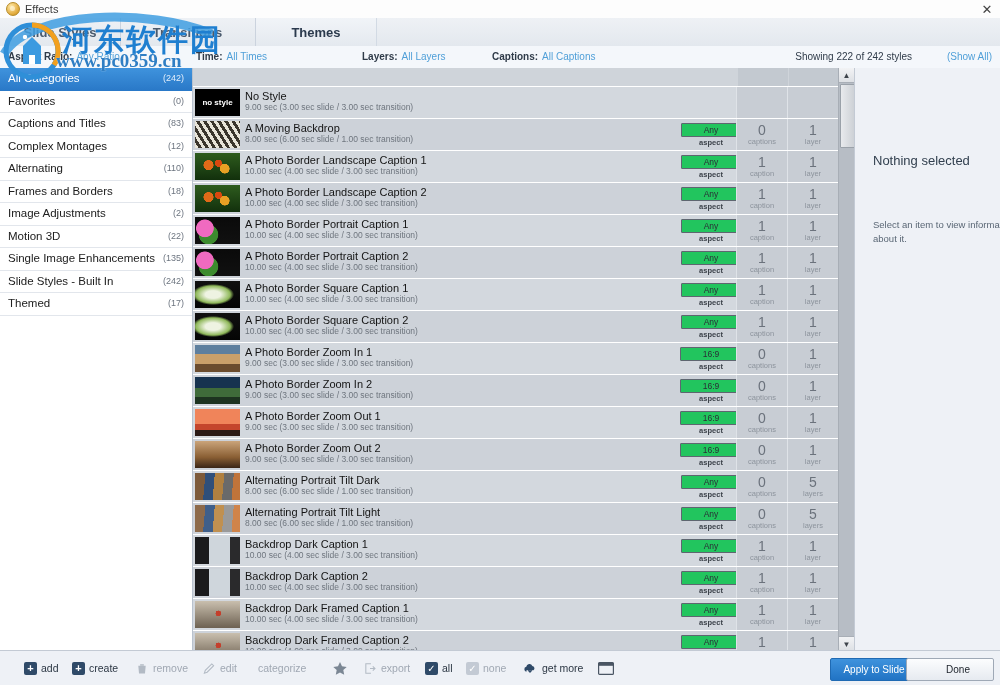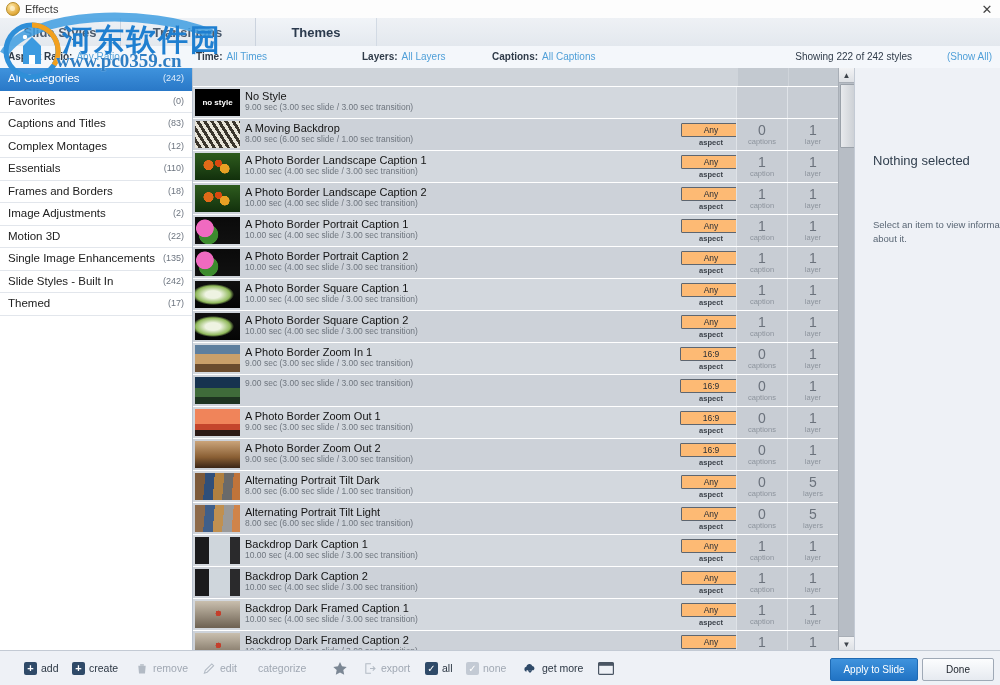--- a/index.html
+++ b/index.html
@@ -131,21 +131,21 @@
   .thumb .img{position:absolute;left:0;top:0;right:0;bottom:0;}
   .rowtext{flex:1 1 auto;padding:3px 0 0 5px;min-width:0;overflow:hidden;}
   .rowname{font-size:11px;color:#141414;line-height:12px;white-space:nowrap;}
   .rowmeta{font-size:8.5px;color:#6e757e;line-height:11px;white-space:nowrap;}
 
   .cell-aspect{
     width:50px;flex:0 0 auto;display:flex;flex-direction:column;
     align-items:center;justify-content:center;
   }
   .aspect-box{
-    border:1px solid #5e6670;background:#fdba74;color:#2a2f36;
+    border:1px solid #5e6670;background:#22c55e;color:#2a2f36;
     font-size:8.5px;padding:1px 22px;line-height:10px;border-radius:1px;
   }
   .aspect-cap{font-size:7.5px;color:#3c424a;font-weight:bold;margin-top:1px;}
 
   .cell-num{
     width:50px;flex:0 0 auto;display:flex;flex-direction:column;
     align-items:center;justify-content:center;background:#c8cdd4;
   }
   .cell-num.b{background:#c8cdd4;border-left:1px solid #dfe3e8;}
   .num{font-size:14px;color:#6b727c;line-height:14px;font-weight:normal;}
@@ -217,21 +217,21 @@
     font-size:10px;border-radius:2px;cursor:pointer;
   }
   #apply-to-slide{
     right:82px;width:86px;
     background:linear-gradient(#3f93dd,#2173c4);
     border:1px solid #1f6ab3;color:#fff;
   }
   #done-button{
     right:6px;width:70px;
     background:linear-gradient(#fcfdfe,#e6eaf0);
-    border:1px solid #9fa9b6;color:#20262e;
+    border:1px solid #9fa9b6;color:#20262e;padding-left:16px;
   }
 
   
   .wm{position:absolute;pointer-events:none;}
   #wm-logo{left:3px;top:22px;width:58px;height:58px;}
   #wm-cn{
     left:62px;top:20px;font-size:30px;font-weight:bold;
     color:#1f7fd0;letter-spacing:2px;
     font-family:"DejaVu Sans",sans-serif;
   }
@@ -287,21 +287,21 @@
       </div>
       <div class="cat">
         <span>Captions and Titles</span>
         <span class="cnt">(83)</span>
       </div>
       <div class="cat">
         <span>Complex Montages</span>
         <span class="cnt">(12)</span>
       </div>
       <div class="cat">
-        <span>Essentials</span>
+        <span>Alternating</span>
         <span class="cnt">(110)</span>
       </div>
       <div class="cat">
         <span>Frames and Borders</span>
         <span class="cnt">(18)</span>
       </div>
       <div class="cat">
         <span>Image Adjustments</span>
         <span class="cnt">(2)</span>
       </div>
@@ -507,20 +507,21 @@
           <div class="cell-num b">
             <div class="num">1</div>
             <div class="numcap">layer</div>
           </div>
         </div>
         <div class="row alt">
           <div class="thumb">
             <div class="img" style="background: linear-gradient(rgb(22, 50, 79) 0px, rgb(22, 50, 79) 40%, rgb(63, 107, 58) 40%, rgb(63, 107, 58) 75%, rgb(29, 51, 32) 75%);"></div>
           </div>
           <div class="rowtext">
+            <div class="rowname">A Photo Border Zoom In 2</div>
             <div class="rowmeta">9.00 sec (3.00 sec slide / 3.00 sec transition)</div>
           </div>
           <div class="cell-aspect">
             <div class="aspect-box">16:9</div>
             <div class="aspect-cap">aspect</div>
           </div>
           <div class="cell-num b">
             <div class="num">0</div>
             <div class="numcap">captions</div>
           </div>

